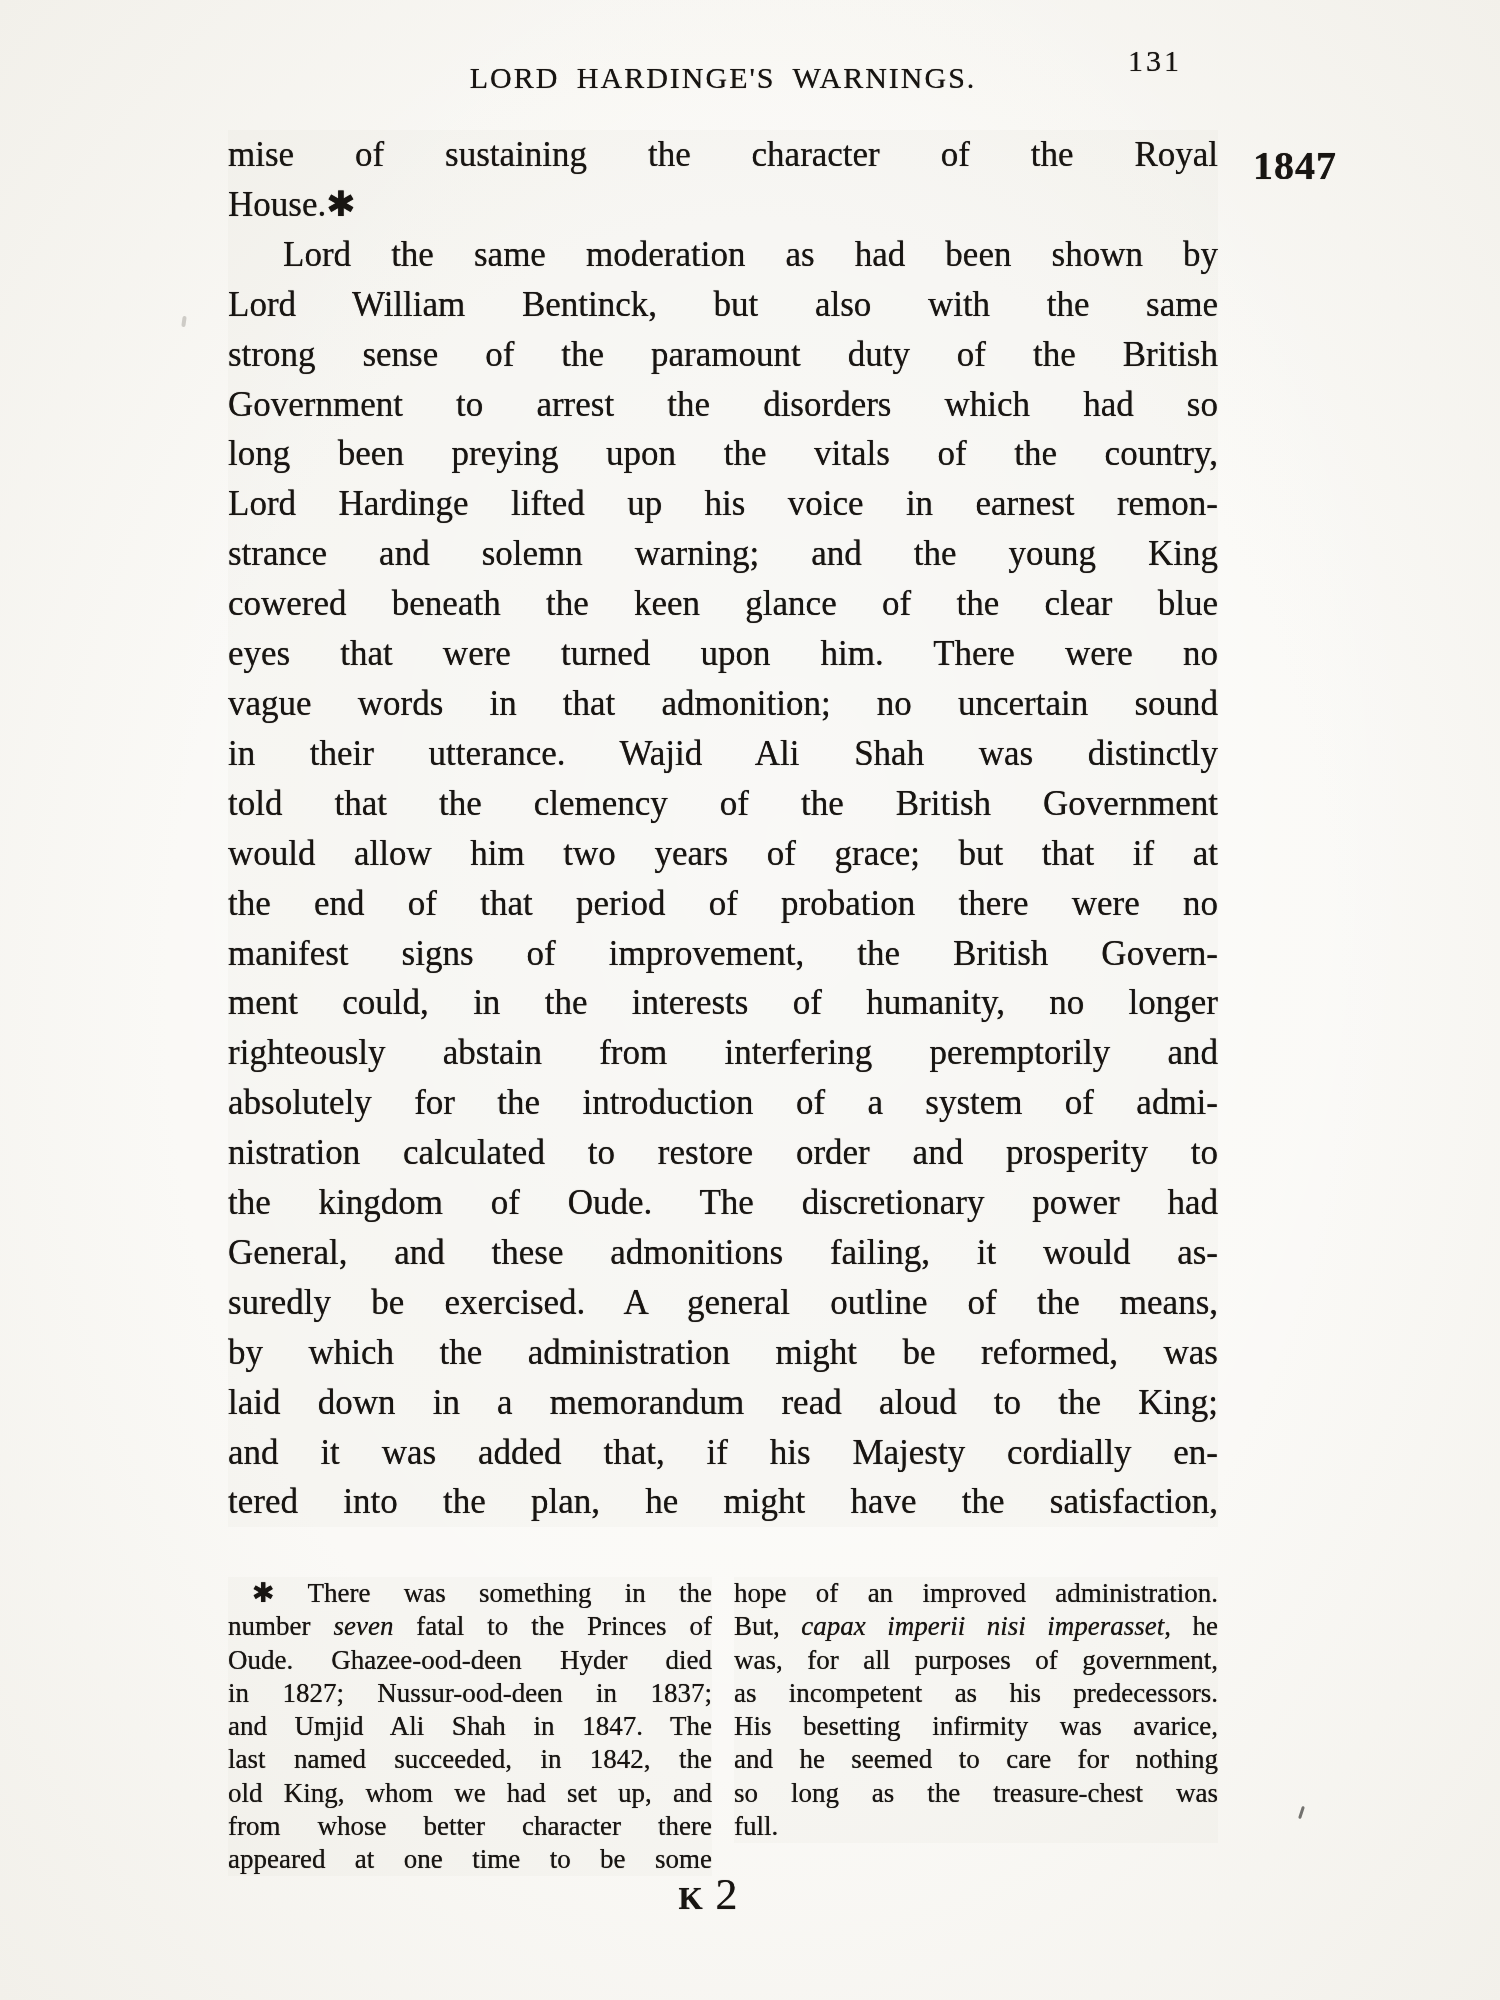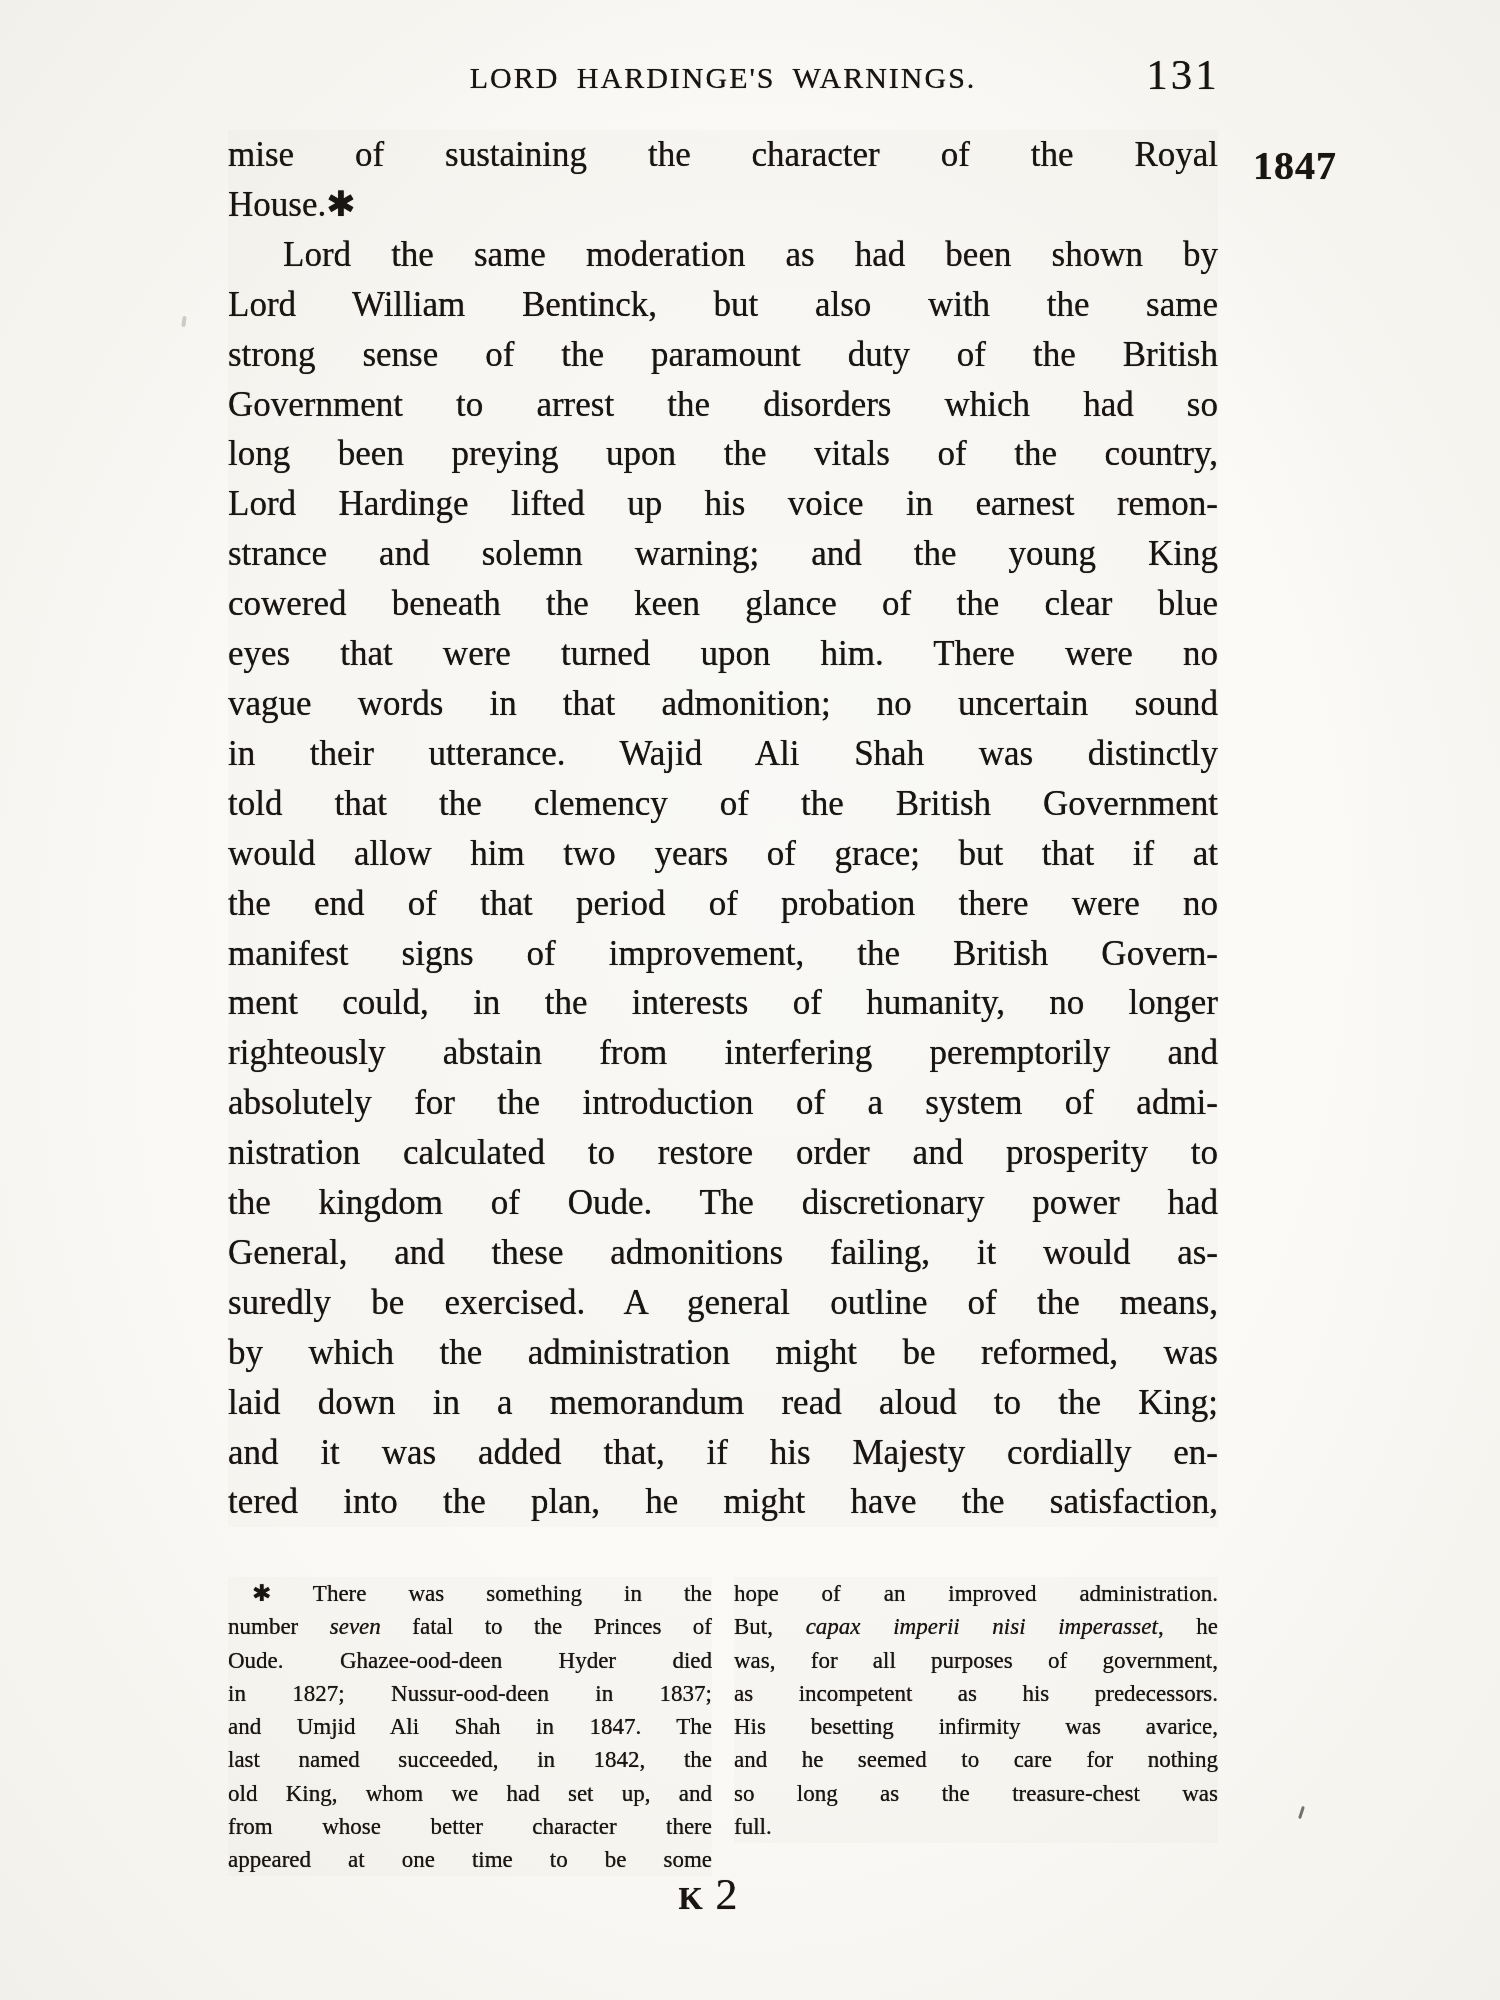--- a/index.html
+++ b/index.html
@@ -17,35 +17,35 @@
     padding-left:8px;
   }
   .ink{ text-shadow:0 0 0.7px rgba(25,20,15,0.85); }
 
   .running-head{
     position:absolute; left:228px; top:61px; width:990px;
     text-align:center; font-size:30px; letter-spacing:2px; word-spacing:8px;
     white-space:nowrap;
   }
   .folio{
-    position:absolute; left:1128px; top:50px; width:110px;
-    font-size:43px; letter-spacing:3px; text-align:center;
+    position:absolute; left:1128px; top:44px; width:110px;
+    font-size:30px; letter-spacing:3px; text-align:left;
   }
   .margin-year{
     position:absolute; left:1250px; top:142px; width:90px;
     font-size:40px; font-weight:700; letter-spacing:1px; text-align:center;
   }
 
   .body-text{
     position:absolute; left:228px; top:118px; width:990px;
     font-size:35px; line-height:49.9px;margin-top:12px;
   }
   .footnote-col{
     position:absolute; top:1577px; width:484px;
-    font-size:23px; line-height:33.25px;
+    font-size:27px; line-height:33.25px;
   }
   .footnote-left{ left:228px; }
   .footnote-right{ left:734px; }
 
   .ln{
     text-align:justify;
     text-align-last:justify;
     background:rgba(70,65,58,0.022);
     white-space:normal;
   }

